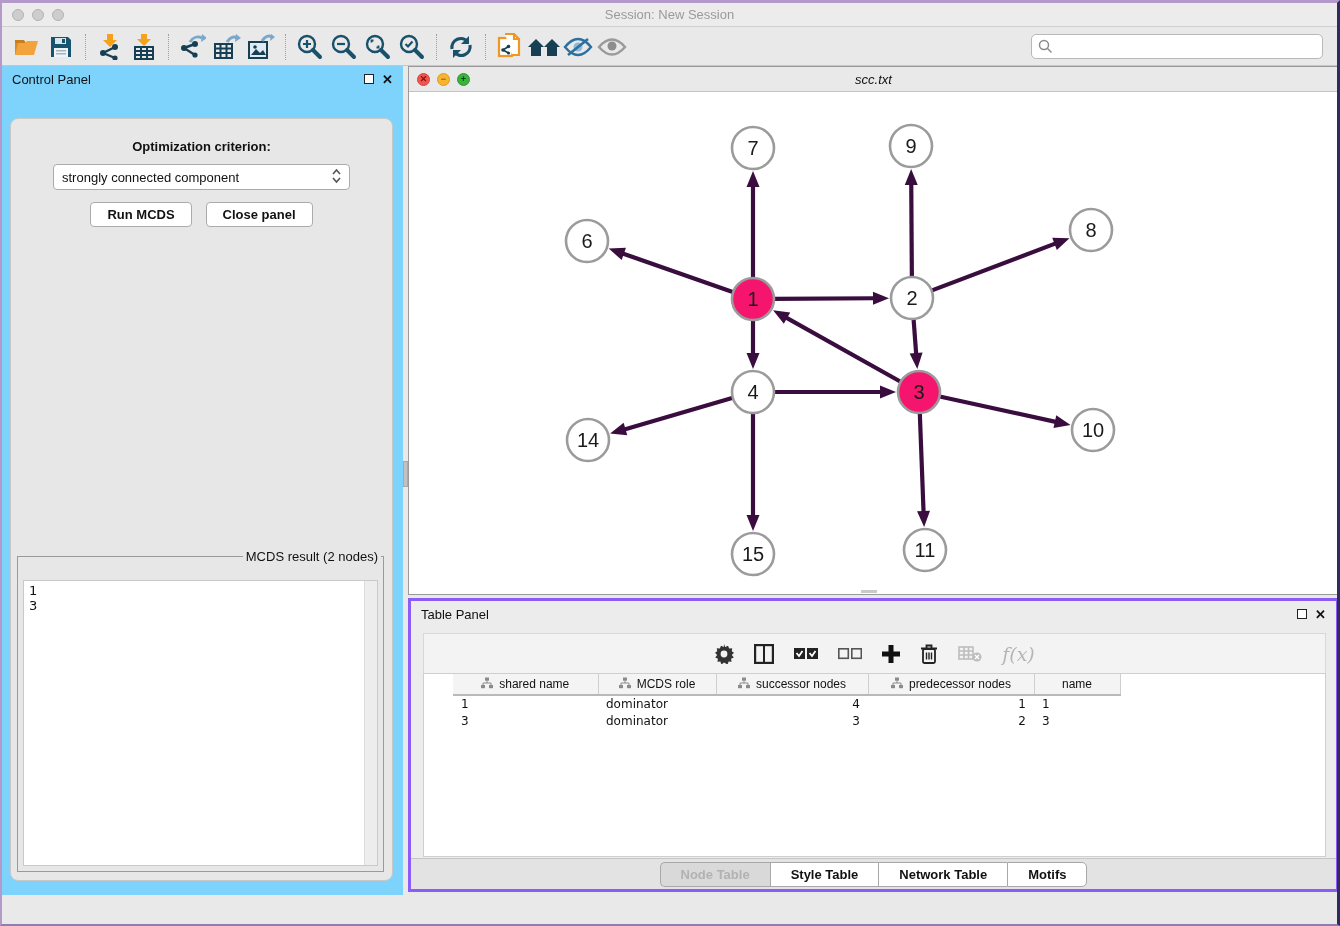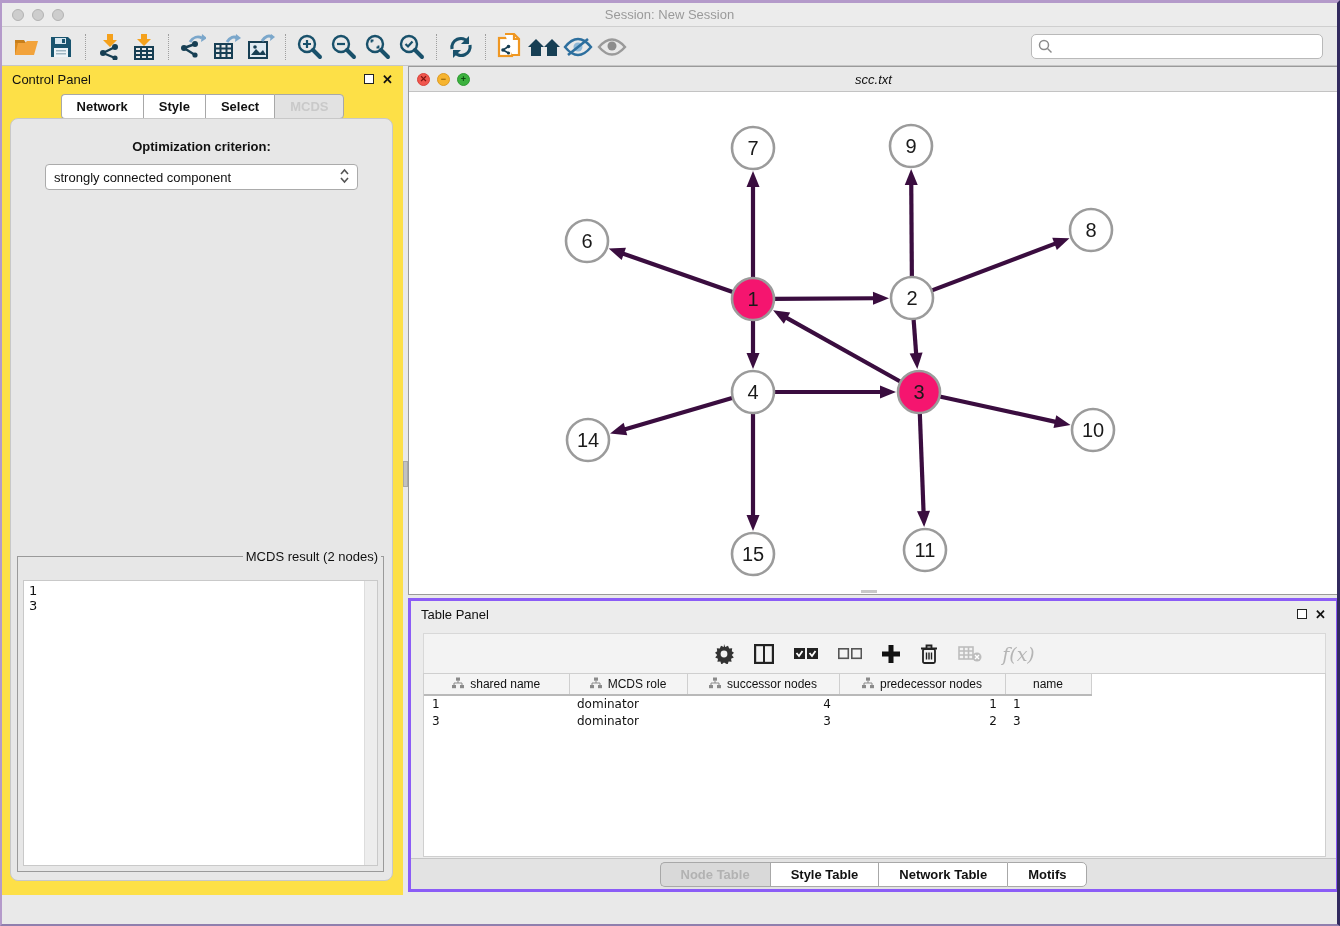--- a/index.html
+++ b/index.html
@@ -12,32 +12,32 @@
   .tl-dot{width:12px;height:12px;border-radius:50%;background:#cdcdcd;border:1px solid #b3b3b3;}
   #window-title{position:absolute;left:0;right:0;text-align:center;color:#9a9a9a;font-size:13px;}
   
   #toolbar{position:absolute;left:0;top:25px;width:100%;height:38px;background:#e9e9e9;border-bottom:1px solid #c6c6c6;display:flex;align-items:center;padding:0 8px;}
   .tb-btn{width:34px;height:30px;display:flex;align-items:center;justify-content:center;border:none;background:transparent;padding:0;cursor:default;}
   .tb-sep{width:1px;height:26px;border-left:1px dotted #9f9f9f;margin:0 7px;}
   #search-wrap{margin-left:auto;margin-right:6px;position:relative;}
   #search-input{width:292px;height:25px;border:1px solid #b9b9b9;border-radius:5px;background:#fff;padding:0 8px 0 26px;font-size:13px;outline:none;}
   #search-icon{position:absolute;left:7px;top:5px;}
   
-  #control-panel{position:absolute;left:0;top:63px;width:401px;height:829px;background:#fde047;}
+  #control-panel{position:absolute;left:0;top:63px;width:401px;height:829px;background:#7dd3fc;}
   .panel-head{height:26px;display:flex;align-items:center;padding:0 10px;}
   .panel-title{font-size:13px;color:#111;}
   .panel-head-btns{margin-left:auto;display:flex;align-items:center;gap:8px;}
   .float-ico{width:10px;height:10px;border:1.6px solid #222;background:#fff;}
   .close-ico{font-size:13px;font-weight:bold;color:#111;line-height:1;}
   #cp-tabs{display:flex;justify-content:center;margin-top:2px;}
   .cp-tab{border:1px solid #a8a8a8;border-right:none;background:#fff;color:#111;font-size:13px;font-weight:600;padding:4px 15px;}
   .cp-tab:first-child{border-radius:4px 0 0 4px;}
   .cp-tab:last-child{border-right:1px solid #a8a8a8;border-radius:0 4px 4px 0;}
   .cp-tab.active{background:#e2e2e2;color:#c9c9c9;}
-  #cp-content{position:absolute;left:8px;right:10px;top:52px;bottom:14px;background:#e7e7e7;border:1px solid #c8c8c8;border-radius:8px;padding:12px 6px;}
+  #cp-content{position:absolute;left:8px;right:10px;top:52px;bottom:14px;background:#e7e7e7;border:1px solid #c8c8c8;border-radius:8px;padding:12px 14px;}
   #opt-label{text-align:center;font-size:13px;font-weight:600;color:#111;margin-top:8px;}
   #criterion-select{margin:10px 28px 8px 28px;height:26px;background:#fff;border:1px solid #ababab;border-radius:4px;display:flex;align-items:center;padding:0 8px;font-size:13px;color:#111;}
   #criterion-stepper{margin-left:auto;}
   #cp-buttons{display:flex;justify-content:center;gap:14px;margin-top:12px;}
   .cp-btn{background:#fff;border:1px solid #ababab;border-radius:4px;font-size:13px;font-weight:600;color:#111;padding:4px 16px;}
   #mcds-fieldset{position:absolute;left:6px;right:8px;top:430px;bottom:8px;border:1px solid #9a9a9a;margin:0;padding:4px;background:#e7e7e7;}
   #mcds-legend{font-size:13px;color:#111;padding:0 3px;margin-left:2px;text-align:right;}
   #mcds-text{position:absolute;left:5px;right:5px;top:16px;bottom:5px;background:#fff;border:1px solid #c9c9c9;font-family:"DejaVu Sans",sans-serif;font-size:13px;color:#111;padding:2px 5px;white-space:pre;margin:0;overflow:hidden;}
   #mcds-scroll{position:absolute;right:6px;top:17px;bottom:6px;width:13px;background:#ededed;border-left:1px solid #ddd;}
   
@@ -54,21 +54,21 @@
   #net-title{position:absolute;left:0;right:0;text-align:center;font-size:13px;color:#111;font-style:italic;}
   #net-canvas{position:relative;width:100%;height:502px;background:#fff;}
   #graph-svg{position:absolute;left:0;top:0;}
   #net-resize-dash{position:absolute;left:452px;bottom:1px;width:16px;height:3px;background:#c9c9c9;}
   
   #table-panel{position:absolute;left:406px;top:595px;width:931px;height:294px;background:#ececec;border:3px solid #8b5cf6;}
   #tp-toolbar{margin:6px 10px 0 12px;height:42px;background:#f3f3f3;border:1px solid #d8d8d8;display:flex;align-items:center;gap:20px;padding:0 14px;justify-content:center;}
   .tp-ico{display:flex;align-items:center;justify-content:center;background:transparent;border:none;padding:0;}
   #fx-icon{font-family:"DejaVu Serif",serif;font-style:italic;font-size:19px;color:#b5b5b5;}
   #tp-table-wrap{position:absolute;left:12px;right:10px;top:72px;bottom:32px;background:#fff;border:1px solid #cfcfcf;overflow:hidden;}
-  table{border-collapse:collapse;}
+  table{border-collapse:collapse;margin-left:29px;}
   th{background:#f4f4f4;border-right:1px solid #cfcfcf;border-bottom:2px solid #b9b9b9;font-size:12px;font-weight:normal;color:#111;height:21px;padding:0 4px;white-space:nowrap;}
   th .th-inner{display:flex;align-items:center;justify-content:center;gap:6px;}
   td{font-size:12px;color:#111;height:17px;padding:0 8px;white-space:nowrap;font-family:"DejaVu Sans",sans-serif;}
   td.ar{text-align:right;}
   #tp-tabs-bar{position:absolute;left:0;right:0;bottom:0;height:31px;background:#e3e3e3;border-top:1px solid #c6c6c6;display:flex;align-items:center;justify-content:center;}
   .tp-tab{border:1px solid #a8a8a8;border-right:none;background:#fff;color:#111;font-size:13px;font-weight:600;padding:4px 20px;}
   .tp-tab:first-child{border-radius:5px 0 0 5px;}
   .tp-tab:last-child{border-right:1px solid #a8a8a8;border-radius:0 5px 5px 0;}
   .tp-tab.active{background:#d9d9d9;color:#b2b2b2;}
   
@@ -239,36 +239,34 @@
   </div>
 
   <div id="control-panel">
     <div class="panel-head">
       <span class="panel-title">Control Panel</span>
       <span class="panel-head-btns">
         <span class="float-ico"></span>
         <span class="close-ico">✕</span>
       </span>
     </div>
-    <div id="cp-tabs">
-        <button class="cp-tab">Network</button>
-        <button class="cp-tab">Style</button>
-        <button class="cp-tab">Select</button>
-        <button class="cp-tab active">MCDS</button>
-      </div>
     <div id="cp-content">
       <div id="opt-label">Optimization criterion:</div>
       <div id="criterion-select">
         <span>strongly connected component</span>
         <span id="criterion-stepper">
           <svg width="9" height="16" viewBox="0 0 9 16">
               <path d="M1 6l3.5-4L8 6" stroke="#555" stroke-width="1.6" fill="none"></path>
               <path d="M1 10l3.5 4L8 10" stroke="#555" stroke-width="1.6" fill="none"></path>
             </svg>
         </span>
+      </div>
+      <div id="cp-buttons">
+        <button class="cp-btn">Run MCDS</button>
+        <button class="cp-btn">Close panel</button>
       </div>
       <fieldset id="mcds-fieldset">
         <legend id="mcds-legend">MCDS result (2 nodes)</legend>
         <pre id="mcds-text">1
 3</pre>
         <div id="mcds-scroll"></div>
       </fieldset>
     </div>
   </div>
 

